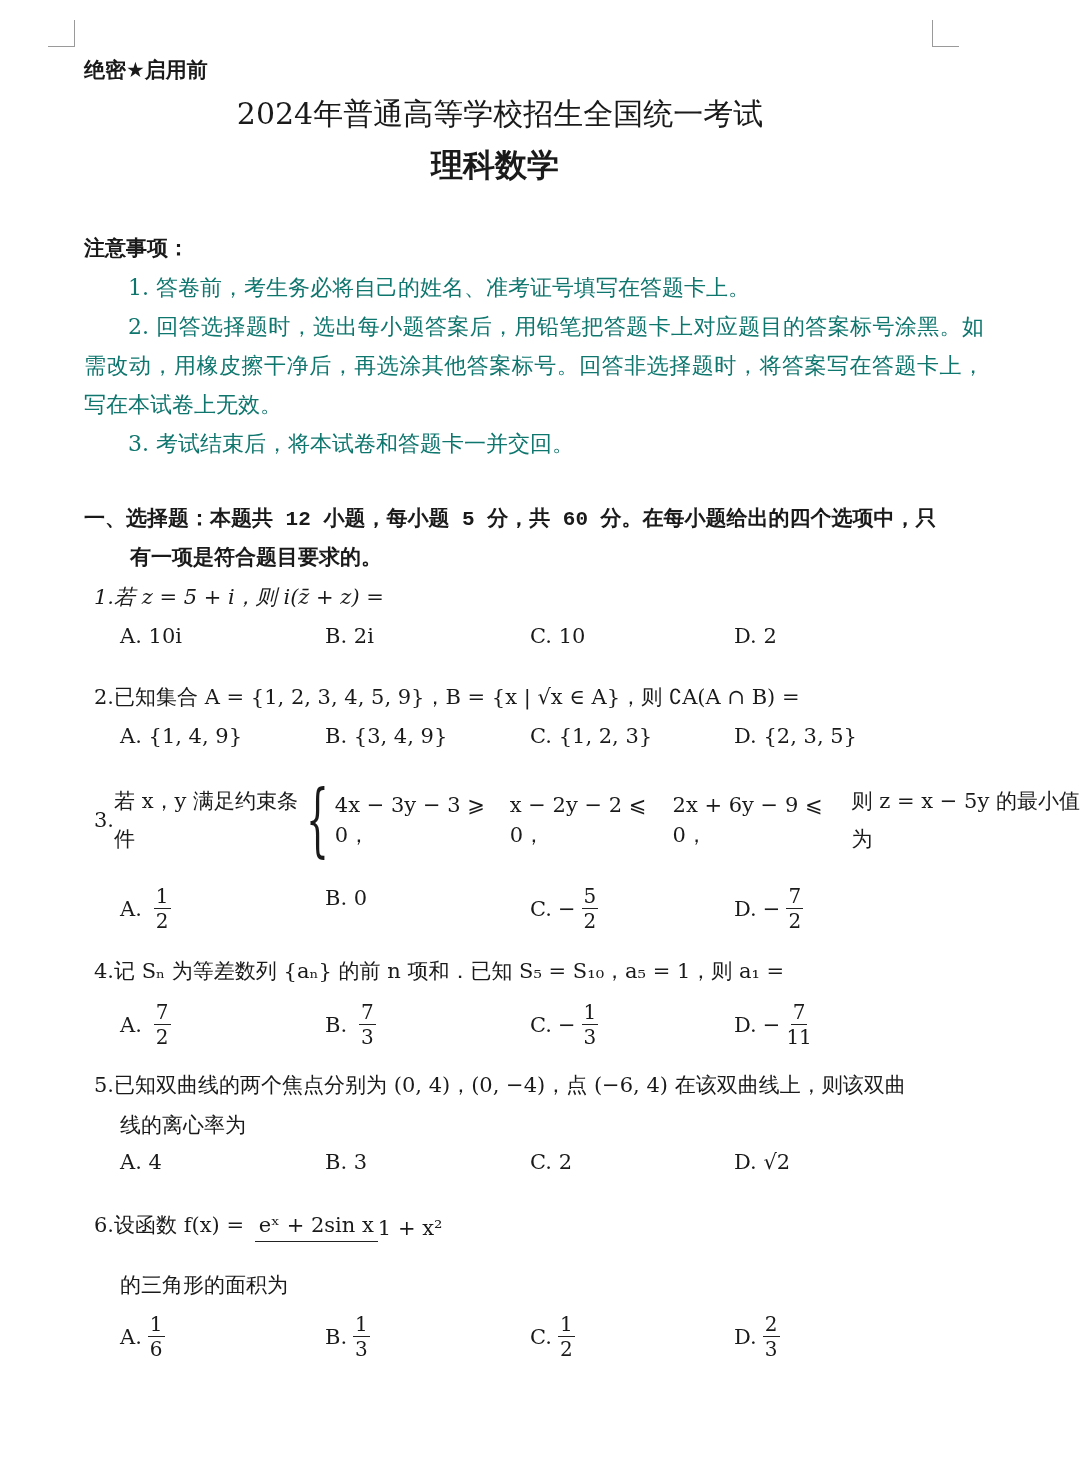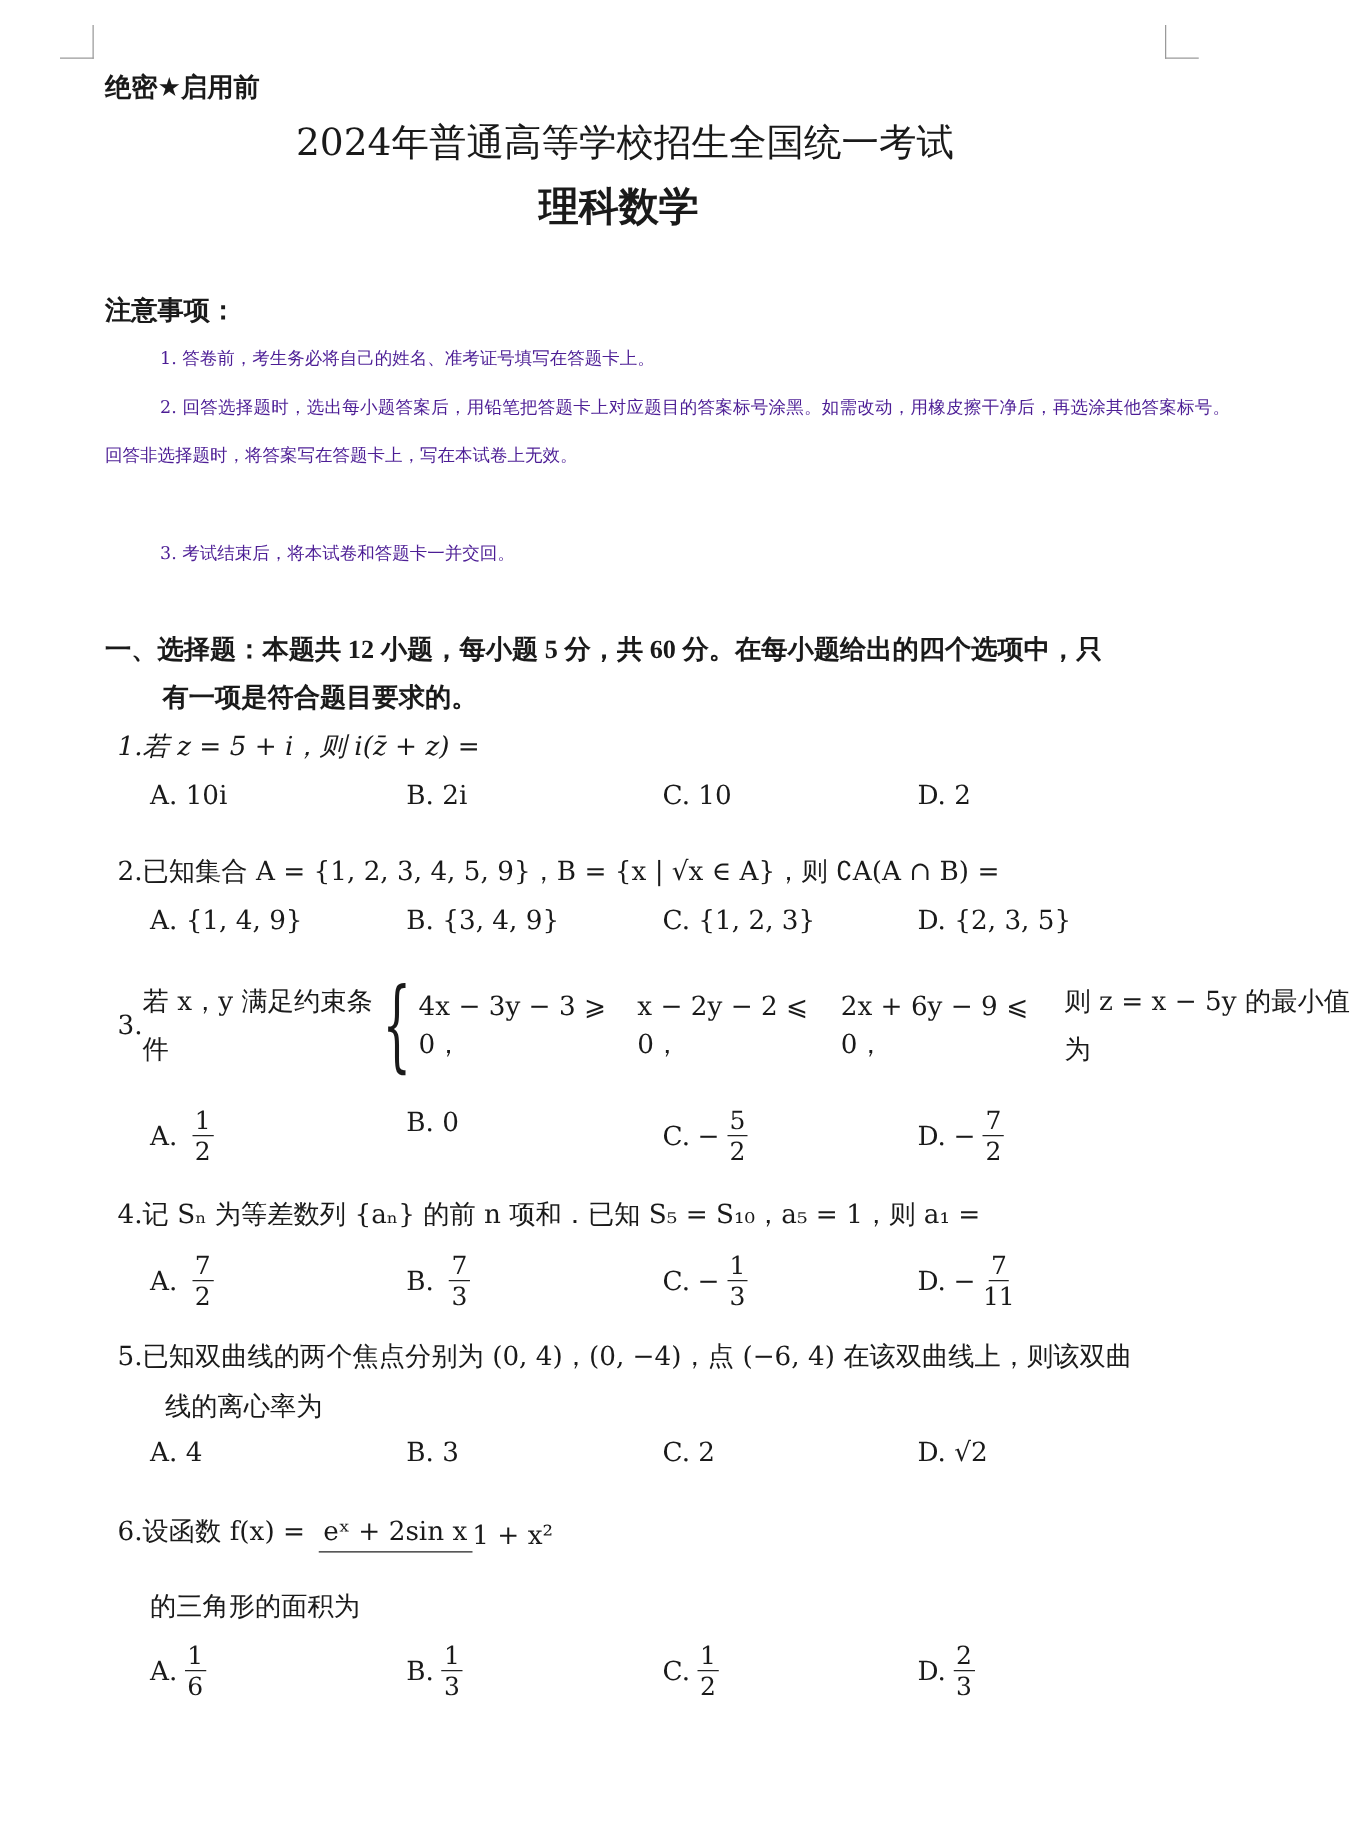--- a/index.html
+++ b/index.html
@@ -6,25 +6,25 @@
   body { width:1080px; height:1464px; position:relative; overflow:hidden; color:#1a1a1a;
          font-family:"DejaVu Serif", "Liberation Serif", serif; }
   .abs { position:absolute; }
   .corner { position:absolute; width:26px; height:26px; }
   .corner-left { left:48px; top:20px; border-right:1px solid #9a9a9a; border-bottom:1px solid #9a9a9a; }
   .corner-right { left:932px; top:20px; border-left:1px solid #9a9a9a; border-bottom:1px solid #9a9a9a; }
   .secret { left:84px; top:56px; font-family:"DejaVu Sans", sans-serif; font-weight:bold; font-size:21px; }
   .title { left:0; width:1000px; text-align:center; top:94px; font-size:30px; letter-spacing:0px; }
   .subject { left:0; width:990px; text-align:center; top:144px; font-size:32px; font-weight:bold; font-family:"DejaVu Sans", sans-serif; }
   .notice-h { left:84px; top:234px; font-size:21px; font-weight:bold; font-family:Liberation Serif, serif; }
-  .p { font-size:14px; line-height:39px; color:#4c1d95; }
+  .p { font-size:22px; line-height:39px; color:#0f766e; }
   .notice1 { left:128px; top:268px; }
   .notice2 { left:84px; top:307px; width:900px; text-indent:44px; text-align:justify; }
   .notice3 { left:128px; top:424px; }
-  .sec-head { left:84px; top:500px; width:880px; font-size:21px; font-weight:bold; line-height:39px; font-family:Liberation Serif, serif; }
+  .sec-head { left:84px; top:500px; width:880px; font-size:21px; font-weight:bold; line-height:39px; font-family:Liberation Mono, monospace; }
   .sec-head .line2 { padding-left:46px; display:block; }
   .q { left:94px; font-size:21px; line-height:38px; }
   .opts { position:absolute; left:120px; width:820px; height:40px; font-size:21px; }
   .opt { position:absolute; top:0; display:flex; align-items:center; }
   .opt:nth-child(1){ left:0; } .opt:nth-child(2){ left:205px; } .opt:nth-child(3){ left:410px; } .opt:nth-child(4){ left:614px; }
   .frac { display:inline-flex; flex-direction:column; align-items:center; vertical-align:middle; margin-left:6px; line-height:1; font-size:20px; }
   .frac .num { padding:0 2px 2px; border-bottom:1.4px solid #222; }
   .frac .den { padding-top:2px; }
   .neg { margin-left:6px; }
   .system { display:inline-flex; align-items:center; vertical-align:middle; }
@@ -149,21 +149,21 @@
       <span class="frac">
         <span class="num">7</span>
         <span class="den">11</span>
       </span>
     </div>
 </div>
 
 <div class="abs q" style="top:1066px;">
   <span>5.</span><span>已知双曲线的两个焦点分别为 (0, 4)，(0, −4)，点 (−6, 4) 在该双曲线上，则该双曲</span>
 </div>
-<div class="abs q" style="top:1106px; left:132px;text-align:right;">线的离心率为</div>
+<div class="abs q" style="top:1106px; left:120px;text-align:right;">线的离心率为</div>
 <div class="opts" style="top:1150px;">
   <div class="opt"><span>A.</span>&nbsp;<span>4</span></div>
   <div class="opt"><span>B.</span>&nbsp;<span>3</span></div>
   <div class="opt"><span>C.</span>&nbsp;<span>2</span></div>
   <div class="opt"><span>D.</span>&nbsp;<span>√2</span></div>
 </div>
 
 <div class="abs q" style="top:1206px;">
   <span>6.</span><span>设函数 f(x) =</span>
   <span class="bigfrac">

